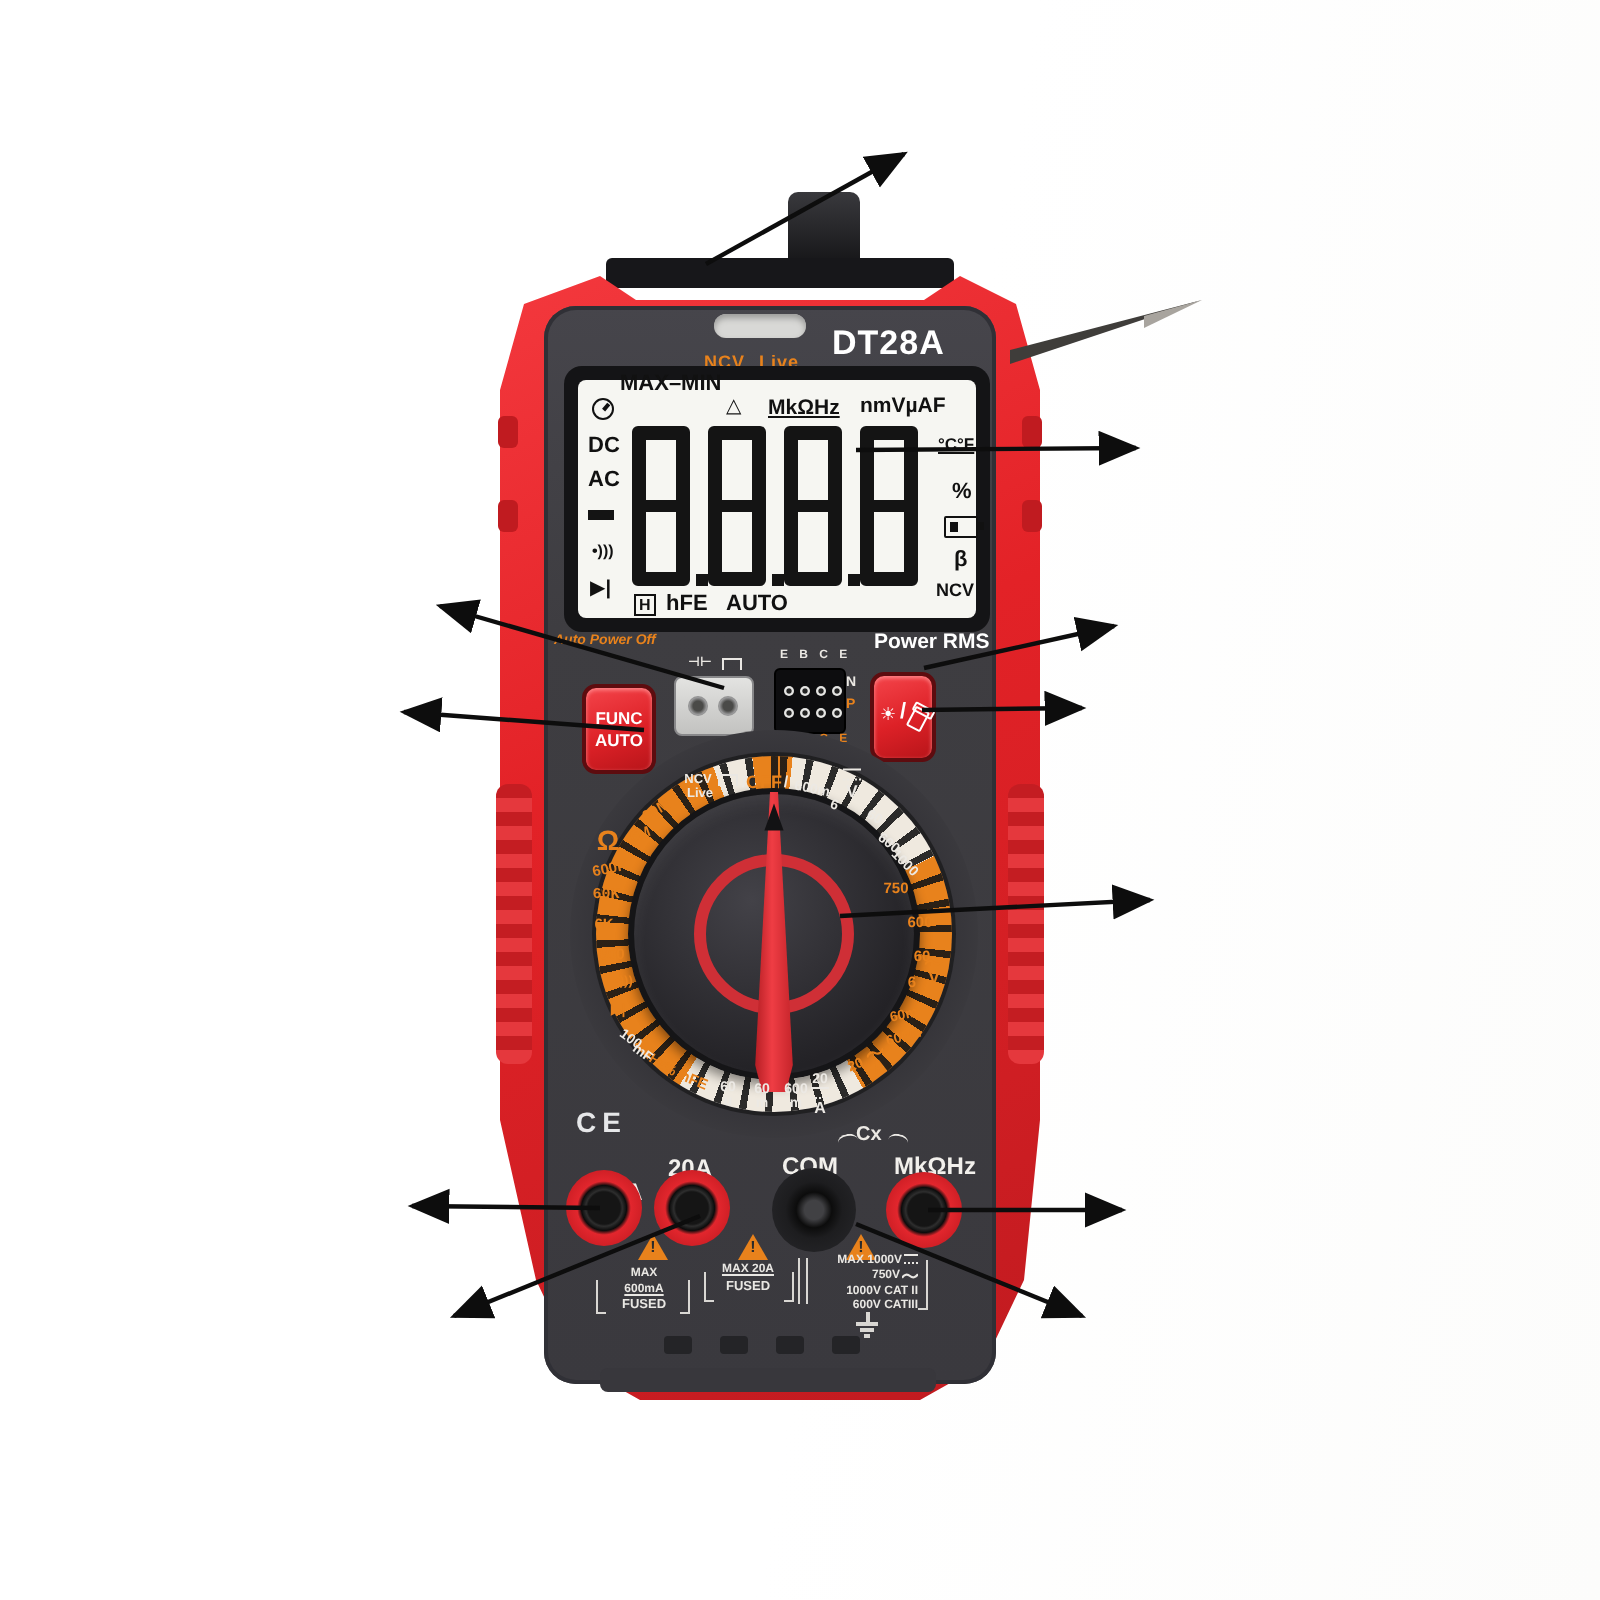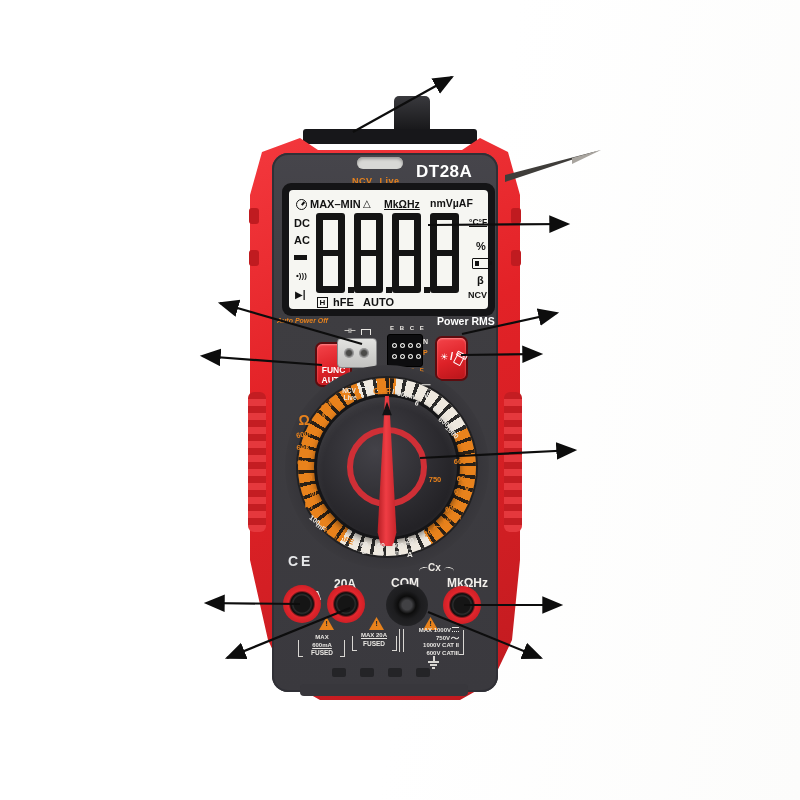--- a/index.html
+++ b/index.html
@@ -98,21 +98,21 @@
   <div class="ab hanger"></div>
 
   <div class="ab b" style="left:416px;top:162px;font-size:17px;color:#fff;letter-spacing:.5px;">DT28A</div>
   <div class="ab b o" style="left:352px;top:176px;font-size:9px;letter-spacing:.5px;word-spacing:4px;">NCV  Live</div>
 
   <div class="ab bezel"></div>
   <div class="ab lcd"></div>
   <span class="ab clk">
       <i></i>
     </span>
-  <div class="ab lcdtxt" style="left:310px;top:198px;font-size:11px;">MAX–MIN</div>
+  <div class="ab lcdtxt" style="left:310px;top:186px;font-size:11px;">MAX–MIN</div>
   <div class="ab lcdtxt" style="left:363px;top:198px;font-size:10px;">△</div>
   <div class="ab lcdtxt" style="left:384px;top:198px;font-size:10.5px;text-decoration:underline;">MkΩHz</div>
   <div class="ab lcdtxt" style="left:430px;top:197px;font-size:10.5px;">nmVµAF</div>
   <div class="ab lcdtxt" style="left:294px;top:217px;font-size:11px;">DC</div>
   <div class="ab lcdtxt" style="left:294px;top:234px;font-size:11px;">AC</div>
   <div class="ab minusbar"></div>
   <div class="ab lcdtxt" style="left:296px;top:271px;font-size:8px;">•)))</div>
   <div class="ab lcdtxt" style="left:295px;top:289px;font-size:10px;">▶|</div>
 
   <div class="seg" style="left:316px;"></div>
@@ -129,21 +129,21 @@
     </span>
   <div class="ab lcdtxt" style="left:477px;top:274px;font-size:11px;">β</div>
   <div class="ab lcdtxt" style="left:468px;top:290px;font-size:9px;">NCV</div>
   <div class="ab lcdtxt hbox" style="left:317px;top:297px;font-size:8px;">H</div>
   <div class="ab lcdtxt" style="left:333px;top:296px;font-size:11px;">hFE</div>
   <div class="ab lcdtxt" style="left:363px;top:296px;font-size:11px;">AUTO</div>
 
   <div class="ab b o" style="left:277px;top:317px;font-size:7px;font-style:italic;">Auto Power Off</div>
   <div class="ab b" style="left:437px;top:315px;font-size:10.5px;color:#fff;">Power RMS</div>
 
-  <div class="ab redbtn" style="left:291px;top:342px;width:33px;height:41px;display:flex;align-items:flex-end;margin-left:24px;">
+  <div class="ab redbtn" style="left:291px;top:342px;width:33px;height:41px;display:flex;align-items:center;">
     <div class="btn-txt"><span>FUNC</span><br>
     <span>AUTO</span></div>
   </div>
 
   <div class="ab b w" style="left:344px;top:327px;font-size:6.5px;">⊣⊢</div>
   <div class="ab pulse" style="left:361px;top:329px;"></div>
   <div class="ab capsock">
     <div class="hole ab" style="left:6px;top:9px;"></div>
     <div class="hole ab" style="left:21px;top:9px;"></div>
   </div>
@@ -185,21 +185,21 @@
   <span class="dl w" style="left:393px;top:391px;font-size:8px;">/</span>
   <span class="dl w" style="left:406px;top:395px;font-size:7px;transform:translate(-50%,-50%) rotate(12deg);">600m</span>
   <span class="dl w stack" style="left:426px;top:392px;font-size:8.5px;">
       <span class="m-dc"></span>
       <span>V</span>
     </span>
   <span class="dl w" style="left:417px;top:403px;font-size:7px;transform:translate(-50%,-50%) rotate(20deg);">6</span>
   <span class="dl w" style="left:437px;top:409px;font-size:7px;transform:translate(-50%,-50%) rotate(28deg);">60</span>
   <span class="dl w" style="left:444px;top:422px;font-size:7px;transform:translate(-50%,-50%) rotate(38deg);">600</span>
   <span class="dl w" style="left:452px;top:432px;font-size:7px;transform:translate(-50%,-50%) rotate(45deg);">1000</span>
-  <span class="dl o" style="left:435px;top:444px;font-size:7.5px;margin-top:35px;">750</span>
+  <span class="dl o" style="left:448px;top:444px;font-size:7.5px;">750</span>
   <span class="dl o" style="left:460px;top:461px;font-size:7.5px;">600</span>
   <span class="dl o" style="left:461px;top:478px;font-size:7.5px;">60</span>
   <span class="dl o" style="left:456px;top:491px;font-size:7.5px;">6</span>
   <span class="dl o stack" style="left:467px;top:486px;font-size:9px;">
       <svg class="acsvg" width="9" height="4" viewBox="0 0 9 4">
         <path d="M0 3 Q2.2 0 4.5 2 Q6.8 4 9 1" stroke="currentColor" stroke-width="1.1" fill="none"></path>
       </svg>
       <span>V</span>
     </span>
   <span class="dl o" style="left:452px;top:508px;font-size:7px;transform:translate(-50%,-50%) rotate(-12deg);">60m</span>

